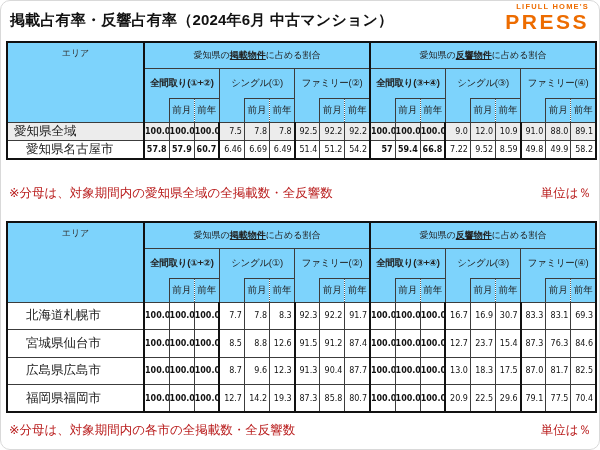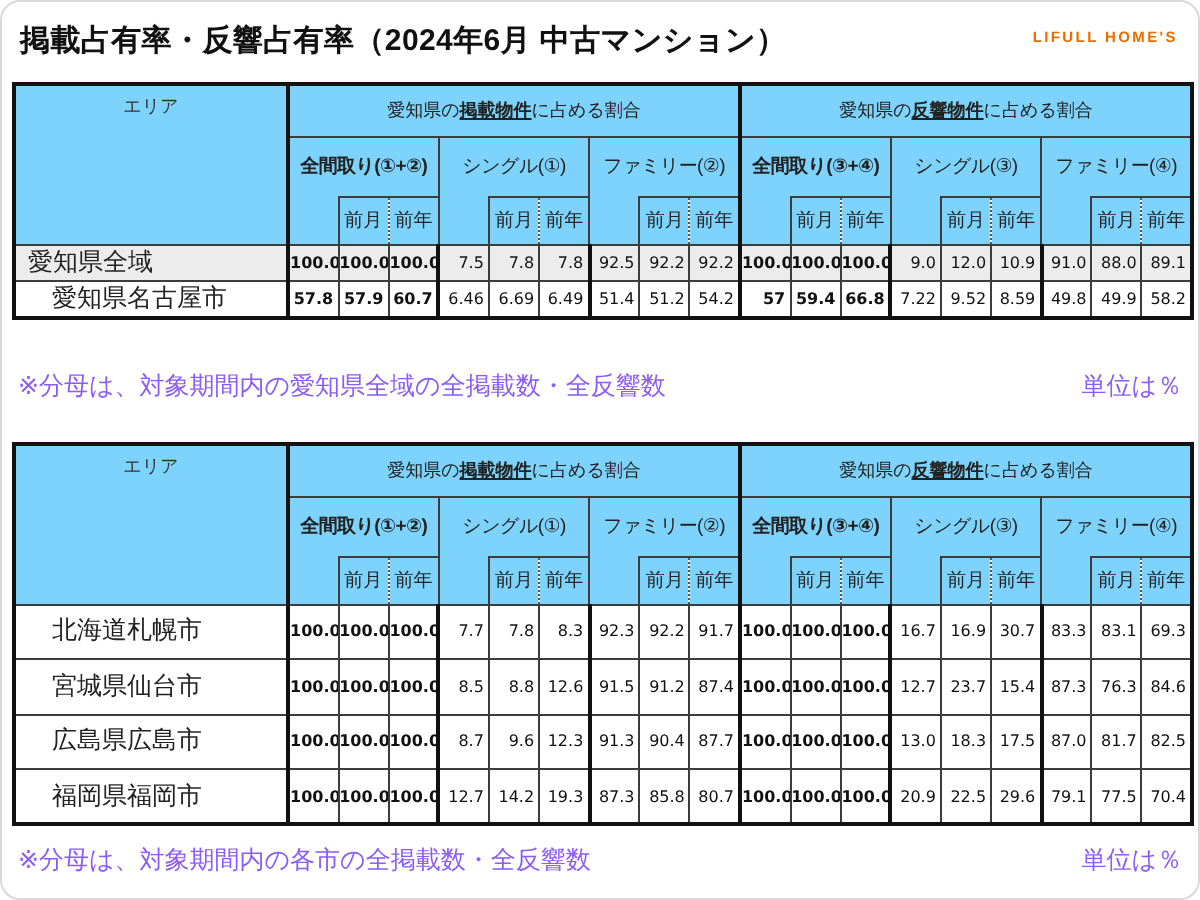--- a/index.html
+++ b/index.html
@@ -1,21 +1,21 @@
 <!DOCTYPE html>
 <html><head>
 <meta charset="utf-8">
 <style>
   * { box-sizing: border-box; margin: 0; padding: 0; }
   html,body { width: 600px; height: 450px; background:#fff; }
   body { font-family: "Liberation Sans","DejaVu Sans",sans-serif; color:#1a1a1a; position:relative; }
   .card { position:absolute; inset:0; background:#fff; border:1px solid #d9d9d9; border-radius:10px; overflow:hidden; }
 
   .page-title { position:absolute; left:9px; top:10px; font-size:15px; font-weight:bold; color:#111; letter-spacing:0.2px; }
-  .logo { position:absolute; right:10px; top:14px; text-align:right; line-height:1.05; }
+  .logo { position:absolute; right:10px; top:2px; text-align:right; line-height:1.05; }
   .logo .l1 { font-size:7.5px; font-weight:bold; letter-spacing:1.2px; }
   .logo .l2 { font-size:21px; font-weight:bold; letter-spacing:2.5px; }
 
   table { border-collapse:collapse; table-layout:fixed; width:591px; position:absolute; left:5px;
           border:2px solid #111; background:#fff; }
   #tbl0 { top:40px; } #tbl1 { top:220px; }
   col.c-area { width:137px; }
 
   th, td { border:1px solid #3c3c3c; overflow:hidden; white-space:nowrap; }
   thead th { background:#7dd3fc; font-weight:normal; color:#222; }
@@ -34,32 +34,33 @@
   .mini-row .yr { border-left:1px dotted #555; }
 
   tbody td { background:#fff; }
   #tbl0 tbody td { height:16px; } #tbl1 tbody td { height:27.5px; }
   td.area { text-align:left; font-size:12.5px; padding-left:6px; color:#222; border-right:2px solid #111; }
   td.area.indent { padding-left:18px; }
   td.num { font-size:8px; text-align:right; padding-right:2px; font-family:"DejaVu Sans",sans-serif; color:#111; }
   td.strong, .strong { font-weight:bold; }
   tr.shaded td { background:#ececec; }
 
-  .note { position:absolute; left:8px; right:8px; font-size:12.5px; color:#8b5cf6; display:flex; justify-content:space-between; }
+  .note { position:absolute; left:8px; right:8px; font-size:12.5px; color:#b91c1c; display:flex; justify-content:space-between; }
   #note0 { top:184px; } #note1 { top:421px; }
 </style>
 </head>
 <body>
 
 <div class="card">
 
   <div class="page-title">掲載占有率・反響占有率（2024年6月 中古マンション）</div>
 
   <div class="logo" style="color:#ed6c00;">
     <div class="l1">LIFULL HOME'S</div>
+    <div class="l2">PRESS</div>
   </div>
 
   <table id="tbl0">
     <colgroup>
         <col class="c-area">
         <col class="c-num">
         <col class="c-num">
         <col class="c-num">
         <col class="c-num">
         <col class="c-num">

